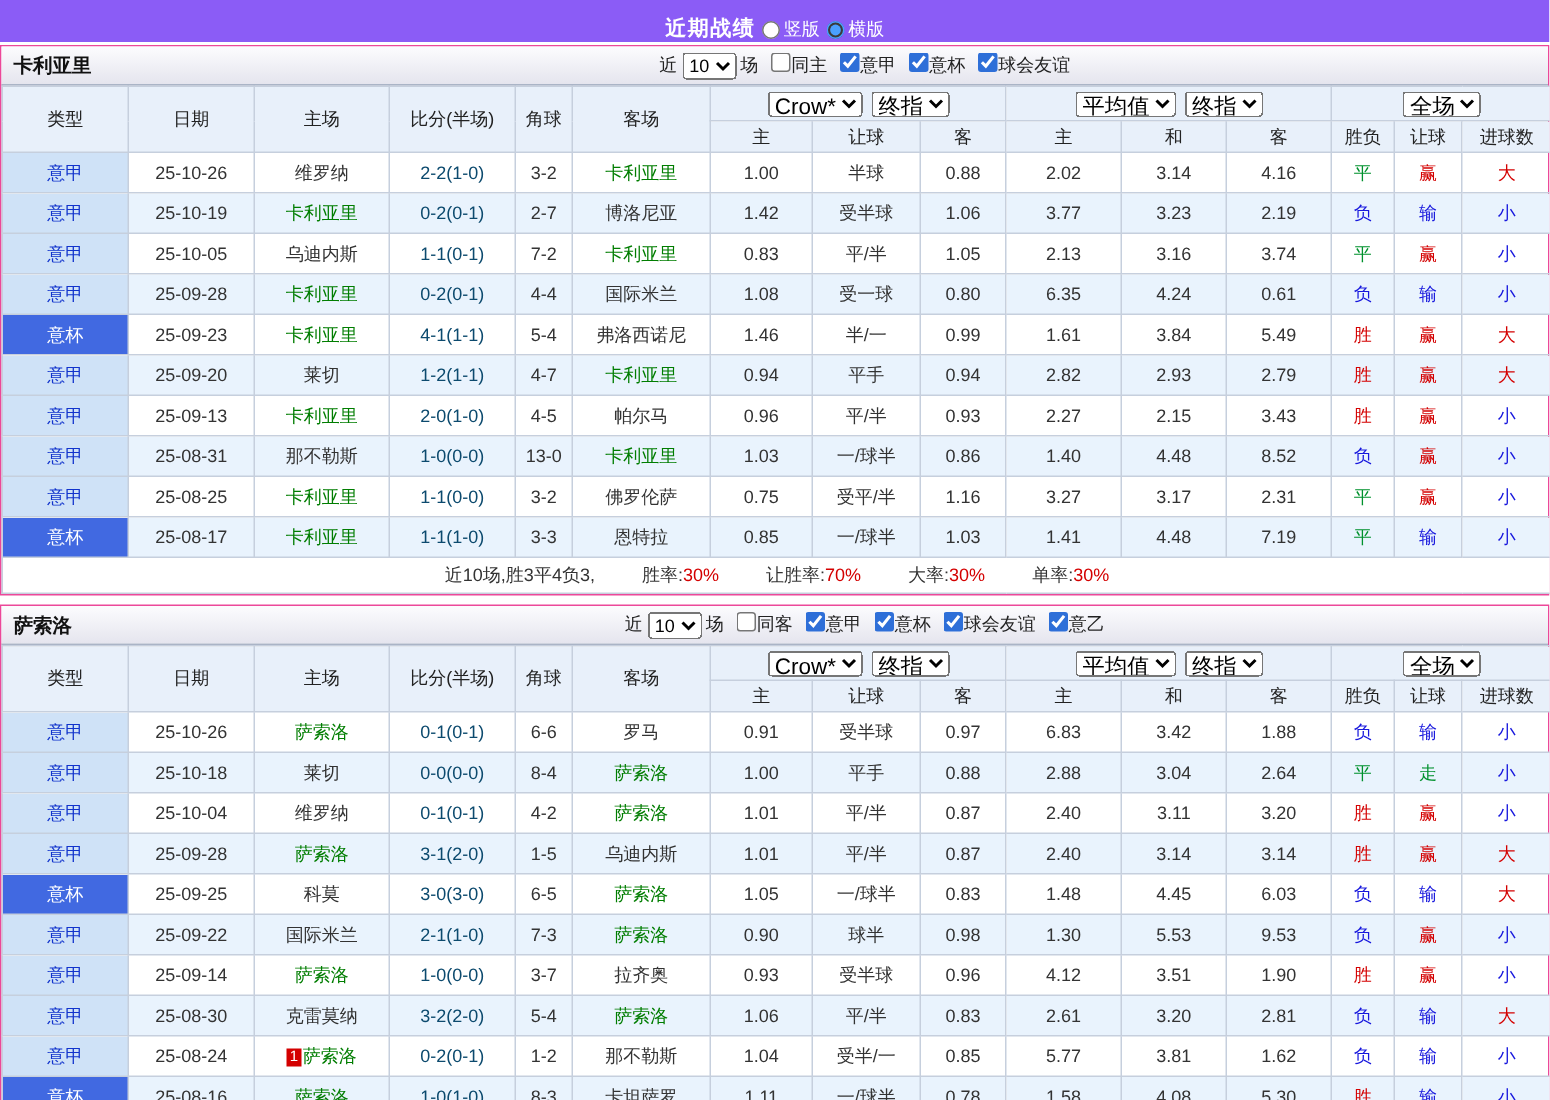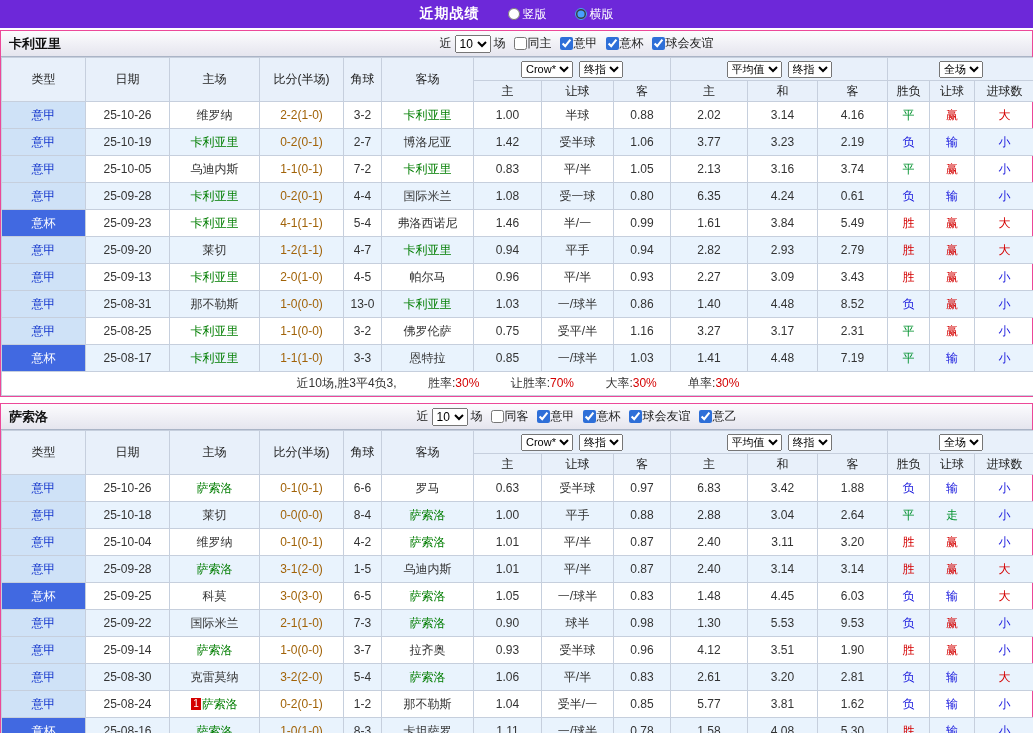--- a/index.html
+++ b/index.html
@@ -1,40 +1,40 @@
 <!DOCTYPE html>
 <html><head>
 <meta charset="utf-8">
 <style>
   html,body{margin:0;padding:0}
   body{width:1033px;background:#fff;font-family:"Liberation Sans","DejaVu Sans",sans-serif;font-size:12px;color:#333}
-  .topbar{height:28px;background:#6d28d9;display:flex;align-items:center;justify-content:center;gap:28px;color:#fff}
+  .topbar{height:28px;background:#8b5cf6;display:flex;align-items:flex-end;justify-content:center;gap:4px;color:#fff}
   .topbar .title{font-size:14px;font-weight:bold;letter-spacing:1px}
   .topbar label{display:inline-flex;align-items:center;gap:3px;font-size:12px;cursor:pointer}
   .topbar input{width:12px;height:12px;margin:0;accent-color:#4aa0ff}
   .block{margin-top:2px;border:1px solid #ec4899}
   .block+.block{margin-top:6px}
   .teambar{position:relative;height:25px;background:linear-gradient(#fcfcfe,#e5e5ee);border-bottom:1px solid #aab4c6;display:flex;align-items:center}
   .teamname{position:absolute;left:8px;font-size:13px;font-weight:bold;color:#111}
   .filters{position:absolute;left:120px;right:0;display:flex;justify-content:center;align-items:center;gap:3px;font-size:12px;color:#222}
   .filters select{height:18px;font-size:12px}
-  .filters label{display:inline-flex;align-items:center;gap:1px;margin-left:5px;cursor:pointer}
+  .filters label{display:inline-flex;align-items:flex-start;gap:1px;margin-left:5px;cursor:pointer}
   .filters input{width:13px;height:13px;margin:0;accent-color:#2e6fd8}
   table{width:100%;border-collapse:collapse;table-layout:fixed;font-size:12px;color:#333}
   th,td{border:1px solid #c6cfdd;text-align:center;white-space:nowrap;overflow:hidden;padding:0}
   thead th{background:#e8f0fa;color:#222;font-weight:normal}
   .hdr-top th{height:22px}
   .hdr-sub th{height:20px}
   .selwrap{display:flex;justify-content:center;align-items:center;gap:6px}
-  .selwrap select{height:17px;font-size:11px}
+  .selwrap select{height:17px;font-size:15px}
   tbody td{height:26px}
   tbody tr:nth-child(even) td{background:#e9f3fd}
   td.type-lg{background:#cfe2f7 !important;color:#1133cc}
   td.type-cup{background:#4169e1 !important;color:#fff}
-  td.score{color:#a16207}
+  td.score{color:#0c4a6e}
   td.tgreen{color:#007d00}
   .c-red{color:#d40000}
   .c-green{color:#00912d}
   .c-blue{color:#1717dd}
   tfoot td{height:23px;background:#fff;color:#333}
   tfoot .stat{margin-left:28px}
   tfoot .red{color:#d40000}
   .badge1{display:inline-block;background:#d40000;color:#fff;font-size:10px;line-height:12px;padding:0 2px;margin-right:1px;vertical-align:1px}
 </style>
 </head>
@@ -240,21 +240,21 @@
           <td class="type-lg">意甲</td>
           <td>25-09-13</td>
           <td class="tgreen">卡利亚里</td>
           <td class="score">2-0(1-0)</td>
           <td>4-5</td>
           <td>帕尔马</td>
           <td>0.96</td>
           <td>平/半</td>
           <td>0.93</td>
           <td>2.27</td>
-          <td>3.09</td>
+          <td>2.15</td>
           <td>3.43</td>
           <td class="c-red">胜</td>
           <td class="c-red">赢</td>
           <td class="c-blue">小</td>
         </tr>
         <tr>
           <td class="type-lg">意甲</td>
           <td>25-08-31</td>
           <td>那不勒斯</td>
           <td class="score">1-0(0-0)</td>
@@ -405,21 +405,21 @@
       </tr>
     </thead>
     <tbody id="tbody-1">
         <tr>
           <td class="type-lg">意甲</td>
           <td>25-10-26</td>
           <td class="tgreen">萨索洛</td>
           <td class="score">0-1(0-1)</td>
           <td>6-6</td>
           <td>罗马</td>
-          <td>0.63</td>
+          <td>0.91</td>
           <td>受半球</td>
           <td>0.97</td>
           <td>6.83</td>
           <td>3.42</td>
           <td>1.88</td>
           <td class="c-blue">负</td>
           <td class="c-blue">输</td>
           <td class="c-blue">小</td>
         </tr>
         <tr>

